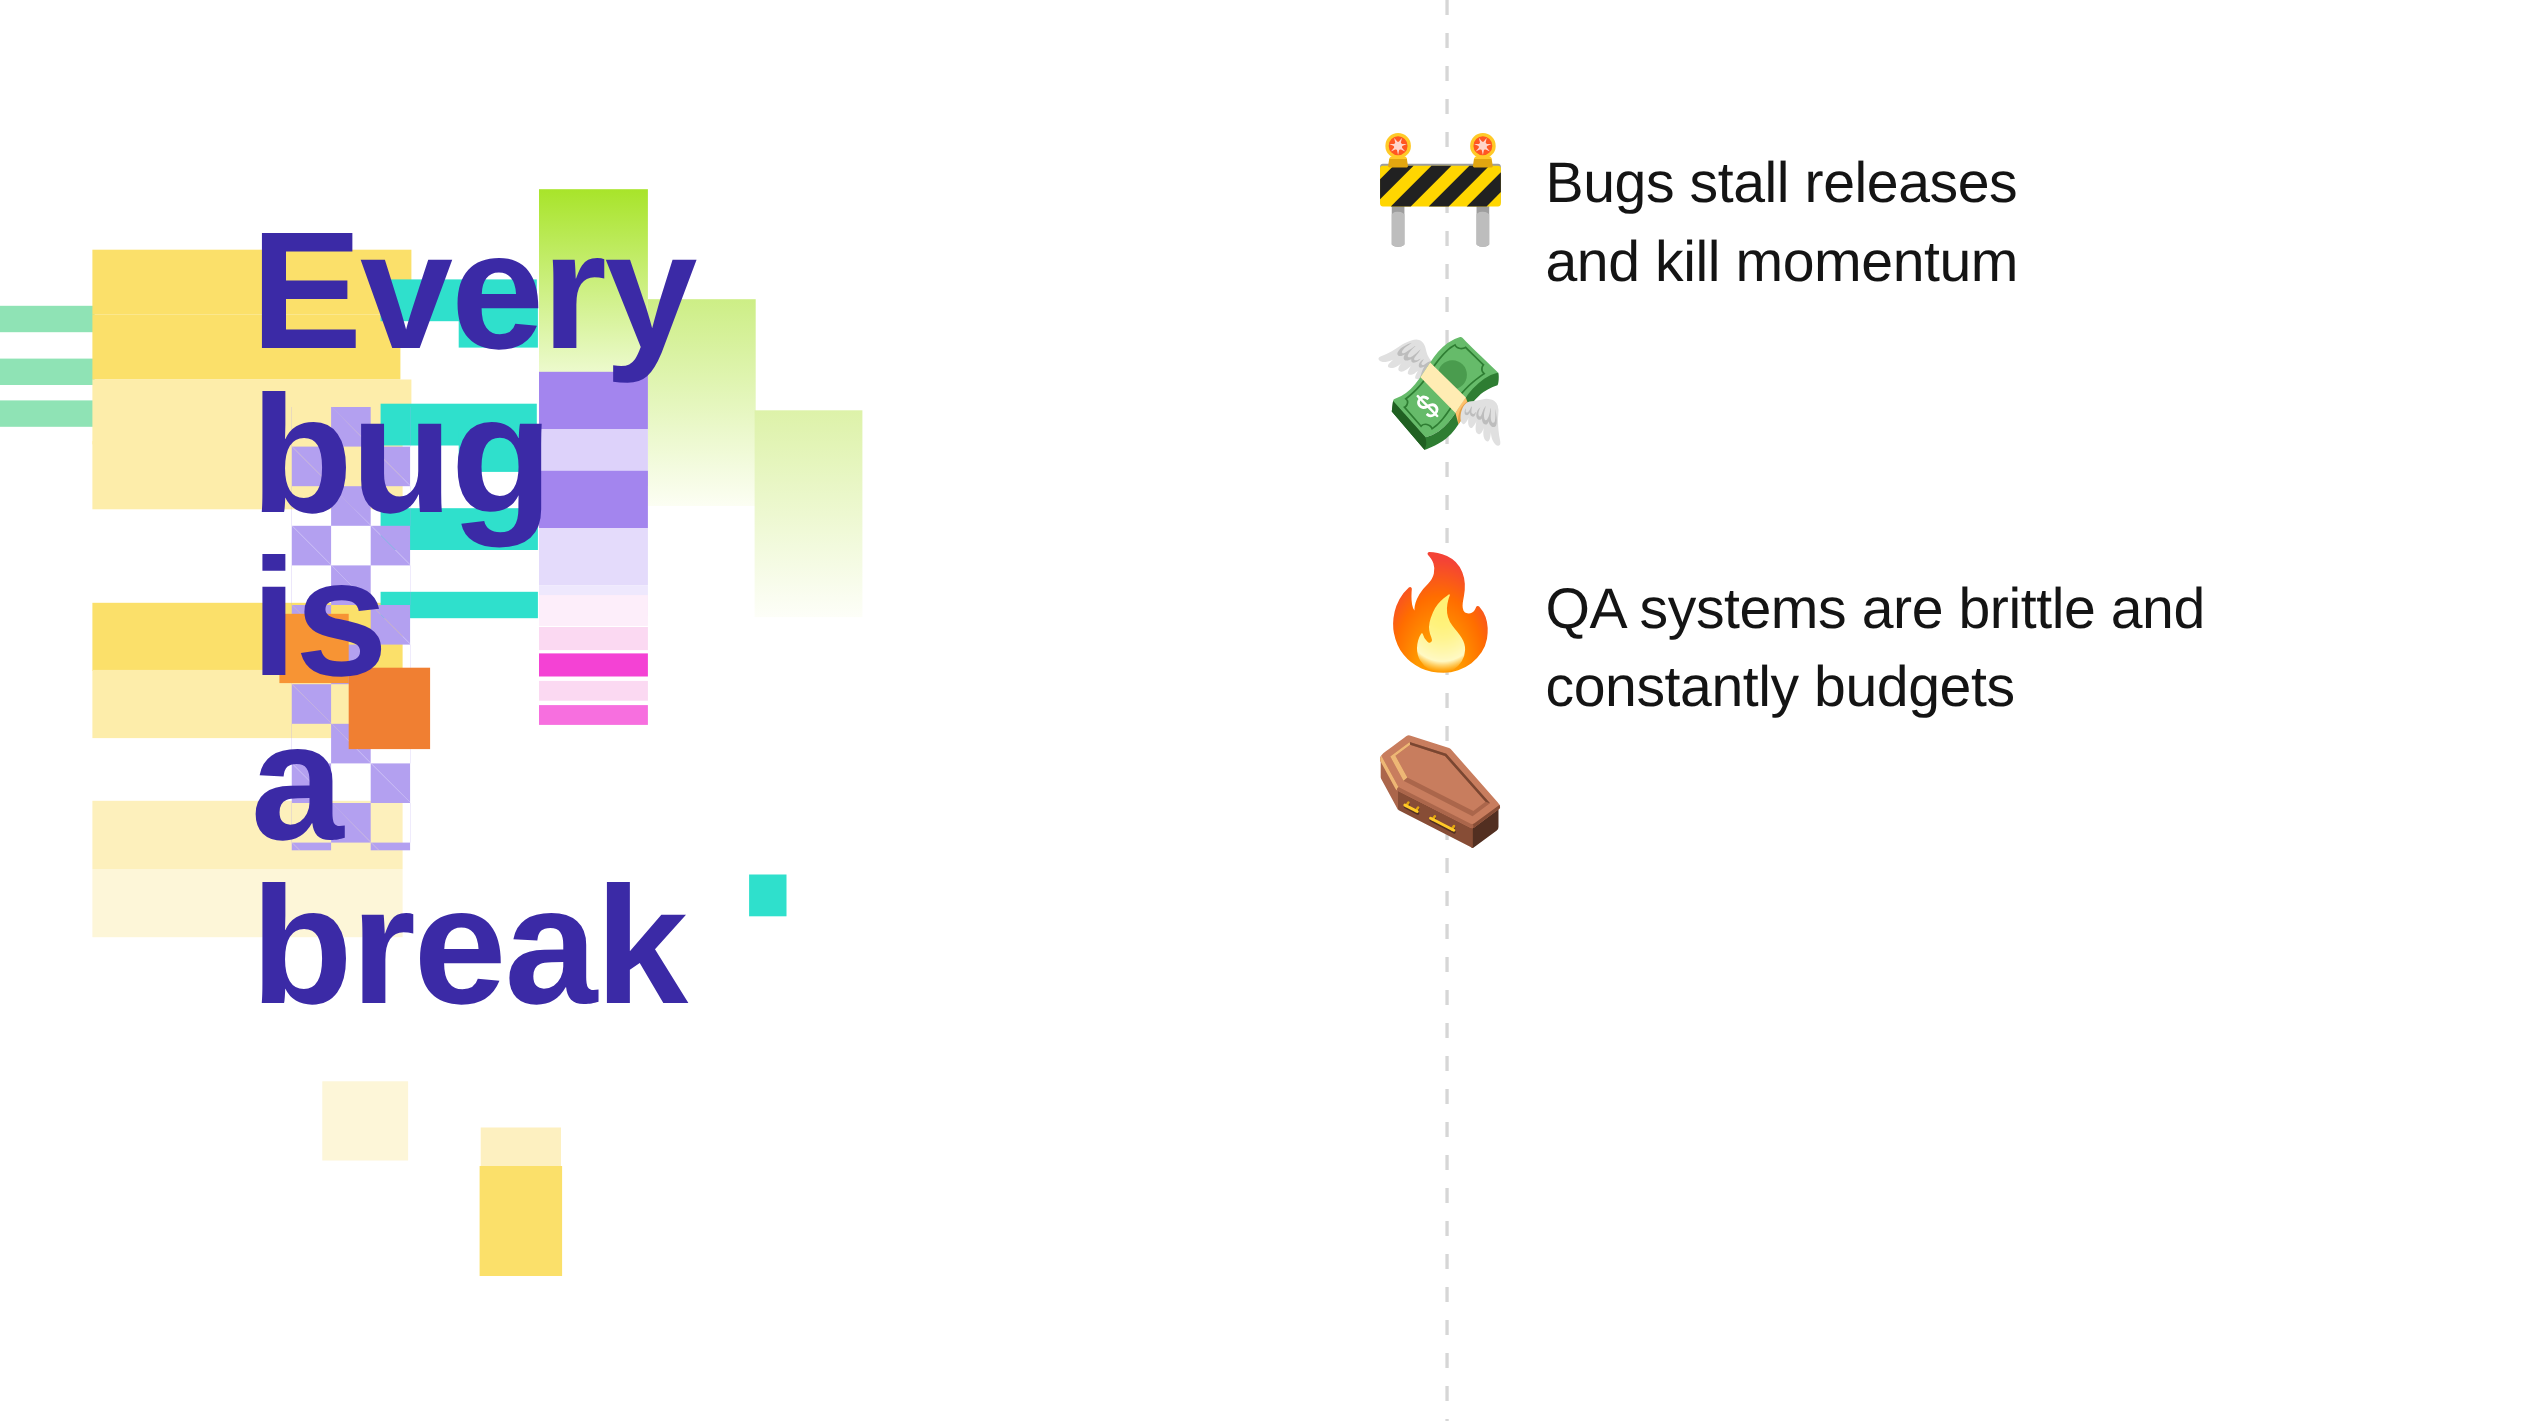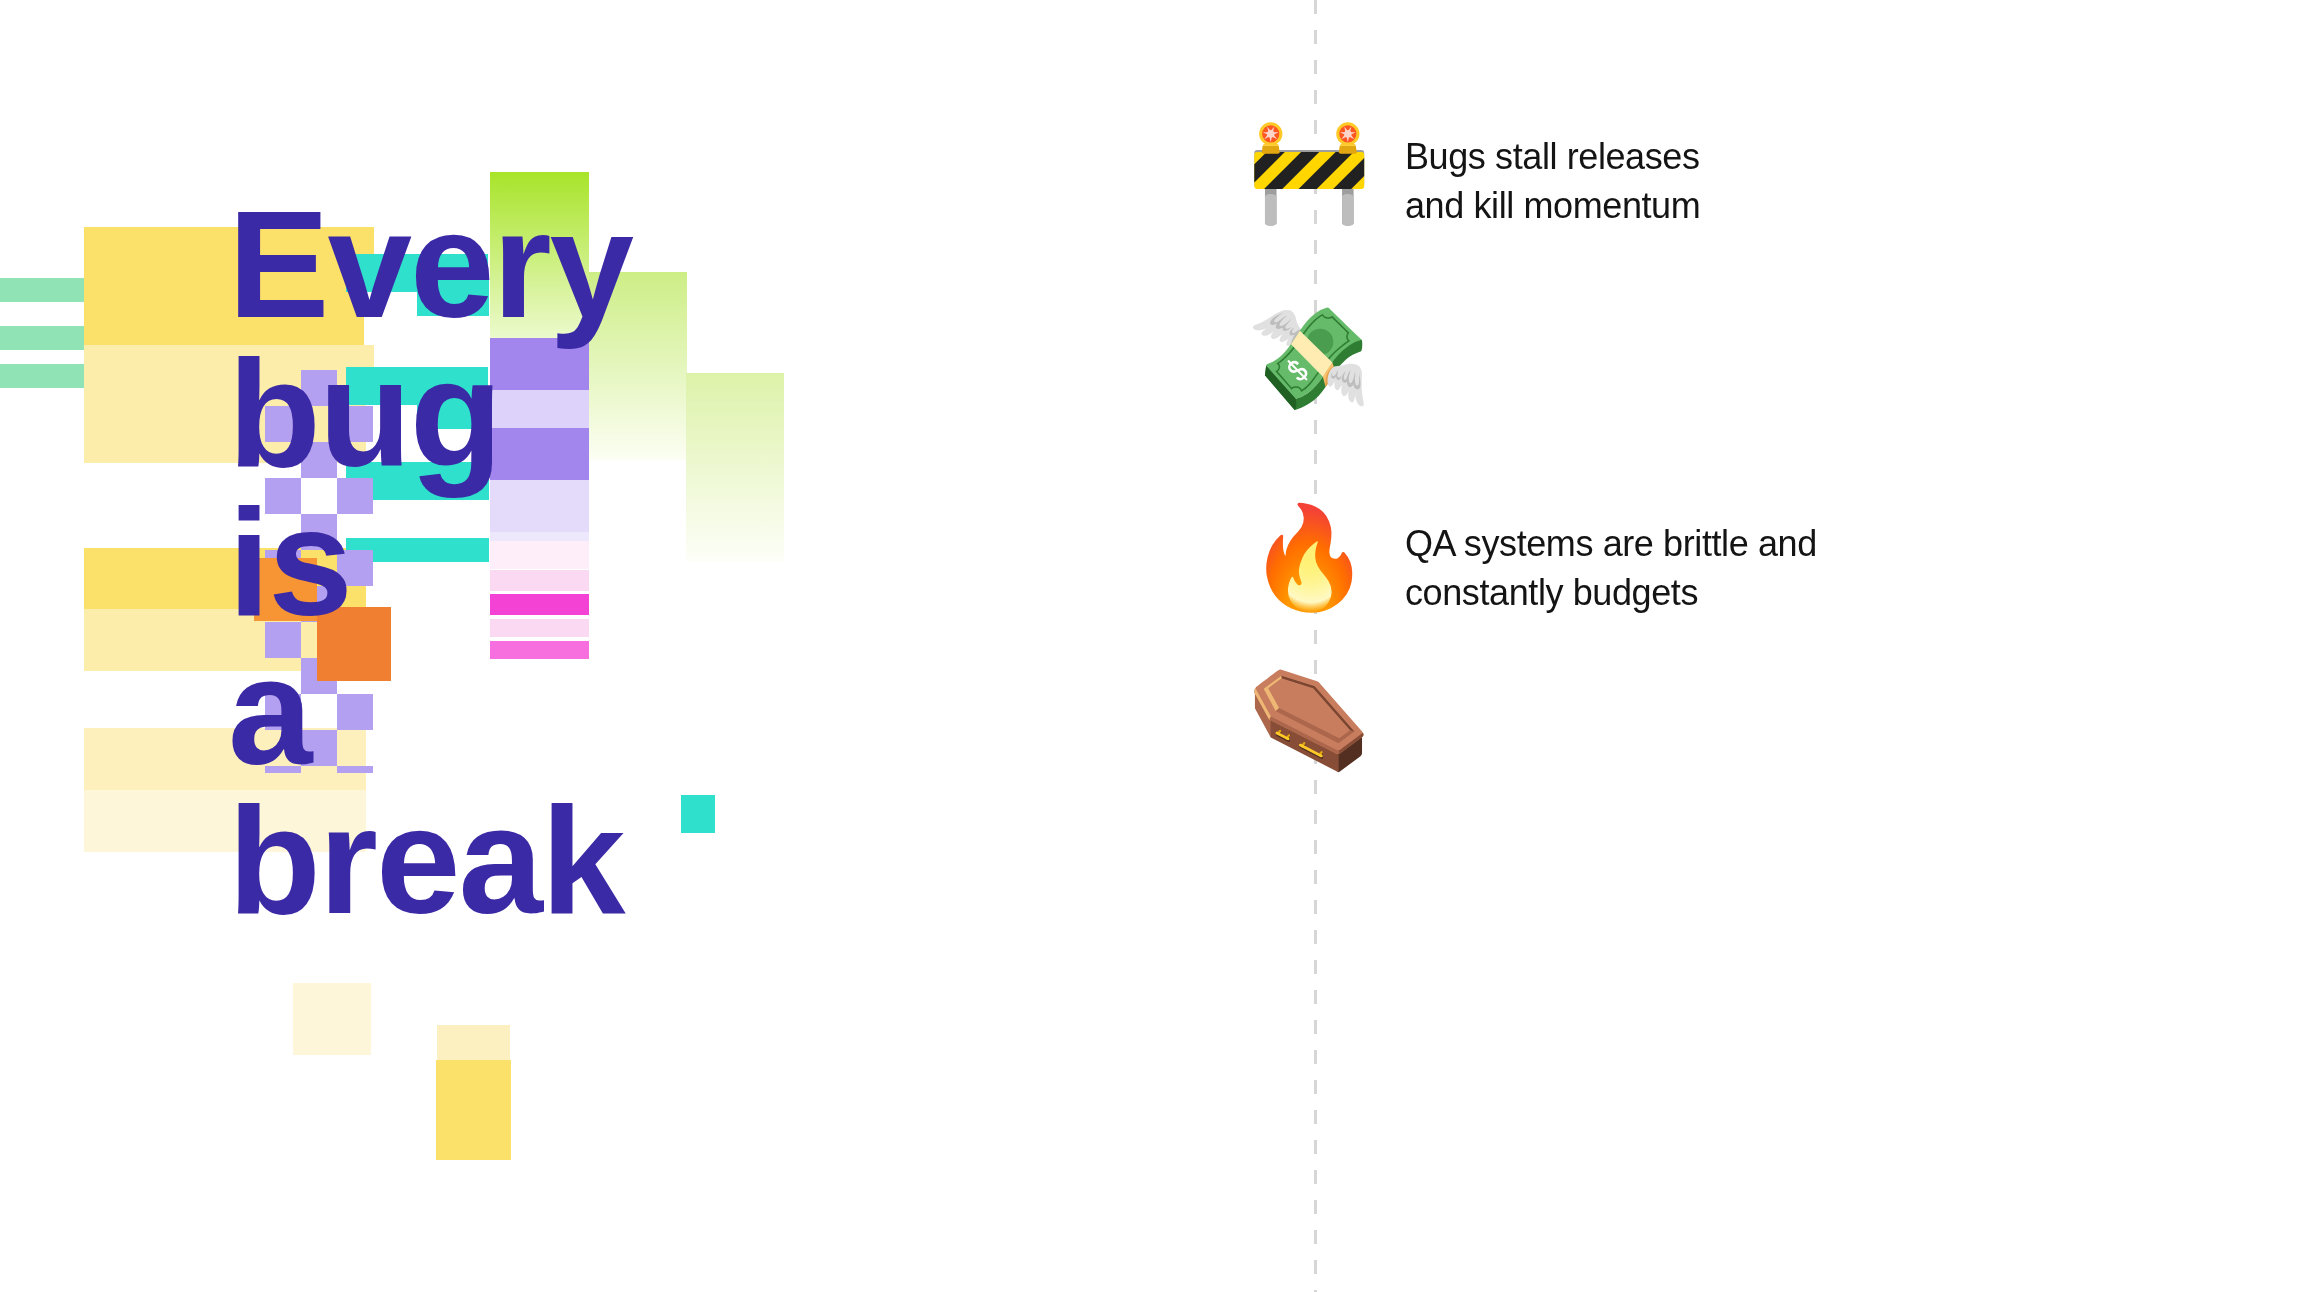--- a/index.html
+++ b/index.html
@@ -81,21 +81,21 @@
     width: 190px;
     flex: 0 0 190px;
     font-size: 100px;
     line-height: 1;
     text-align: center;
     user-select: none;
   }
   .point .txt {
     flex: 1 1 auto;
     font-family: "Liberation Sans", sans-serif;
-    font-size: 36px;
+    font-size: 52px;
     line-height: 1.37;
     color: #141414;
     letter-spacing: -0.4px;
     padding-top: 12px;
     white-space: pre-line;
   }
 
   #pt0 { top: 0px; }
   #pt1 { top: 188px; }
   #pt2 { top: 387px; }

